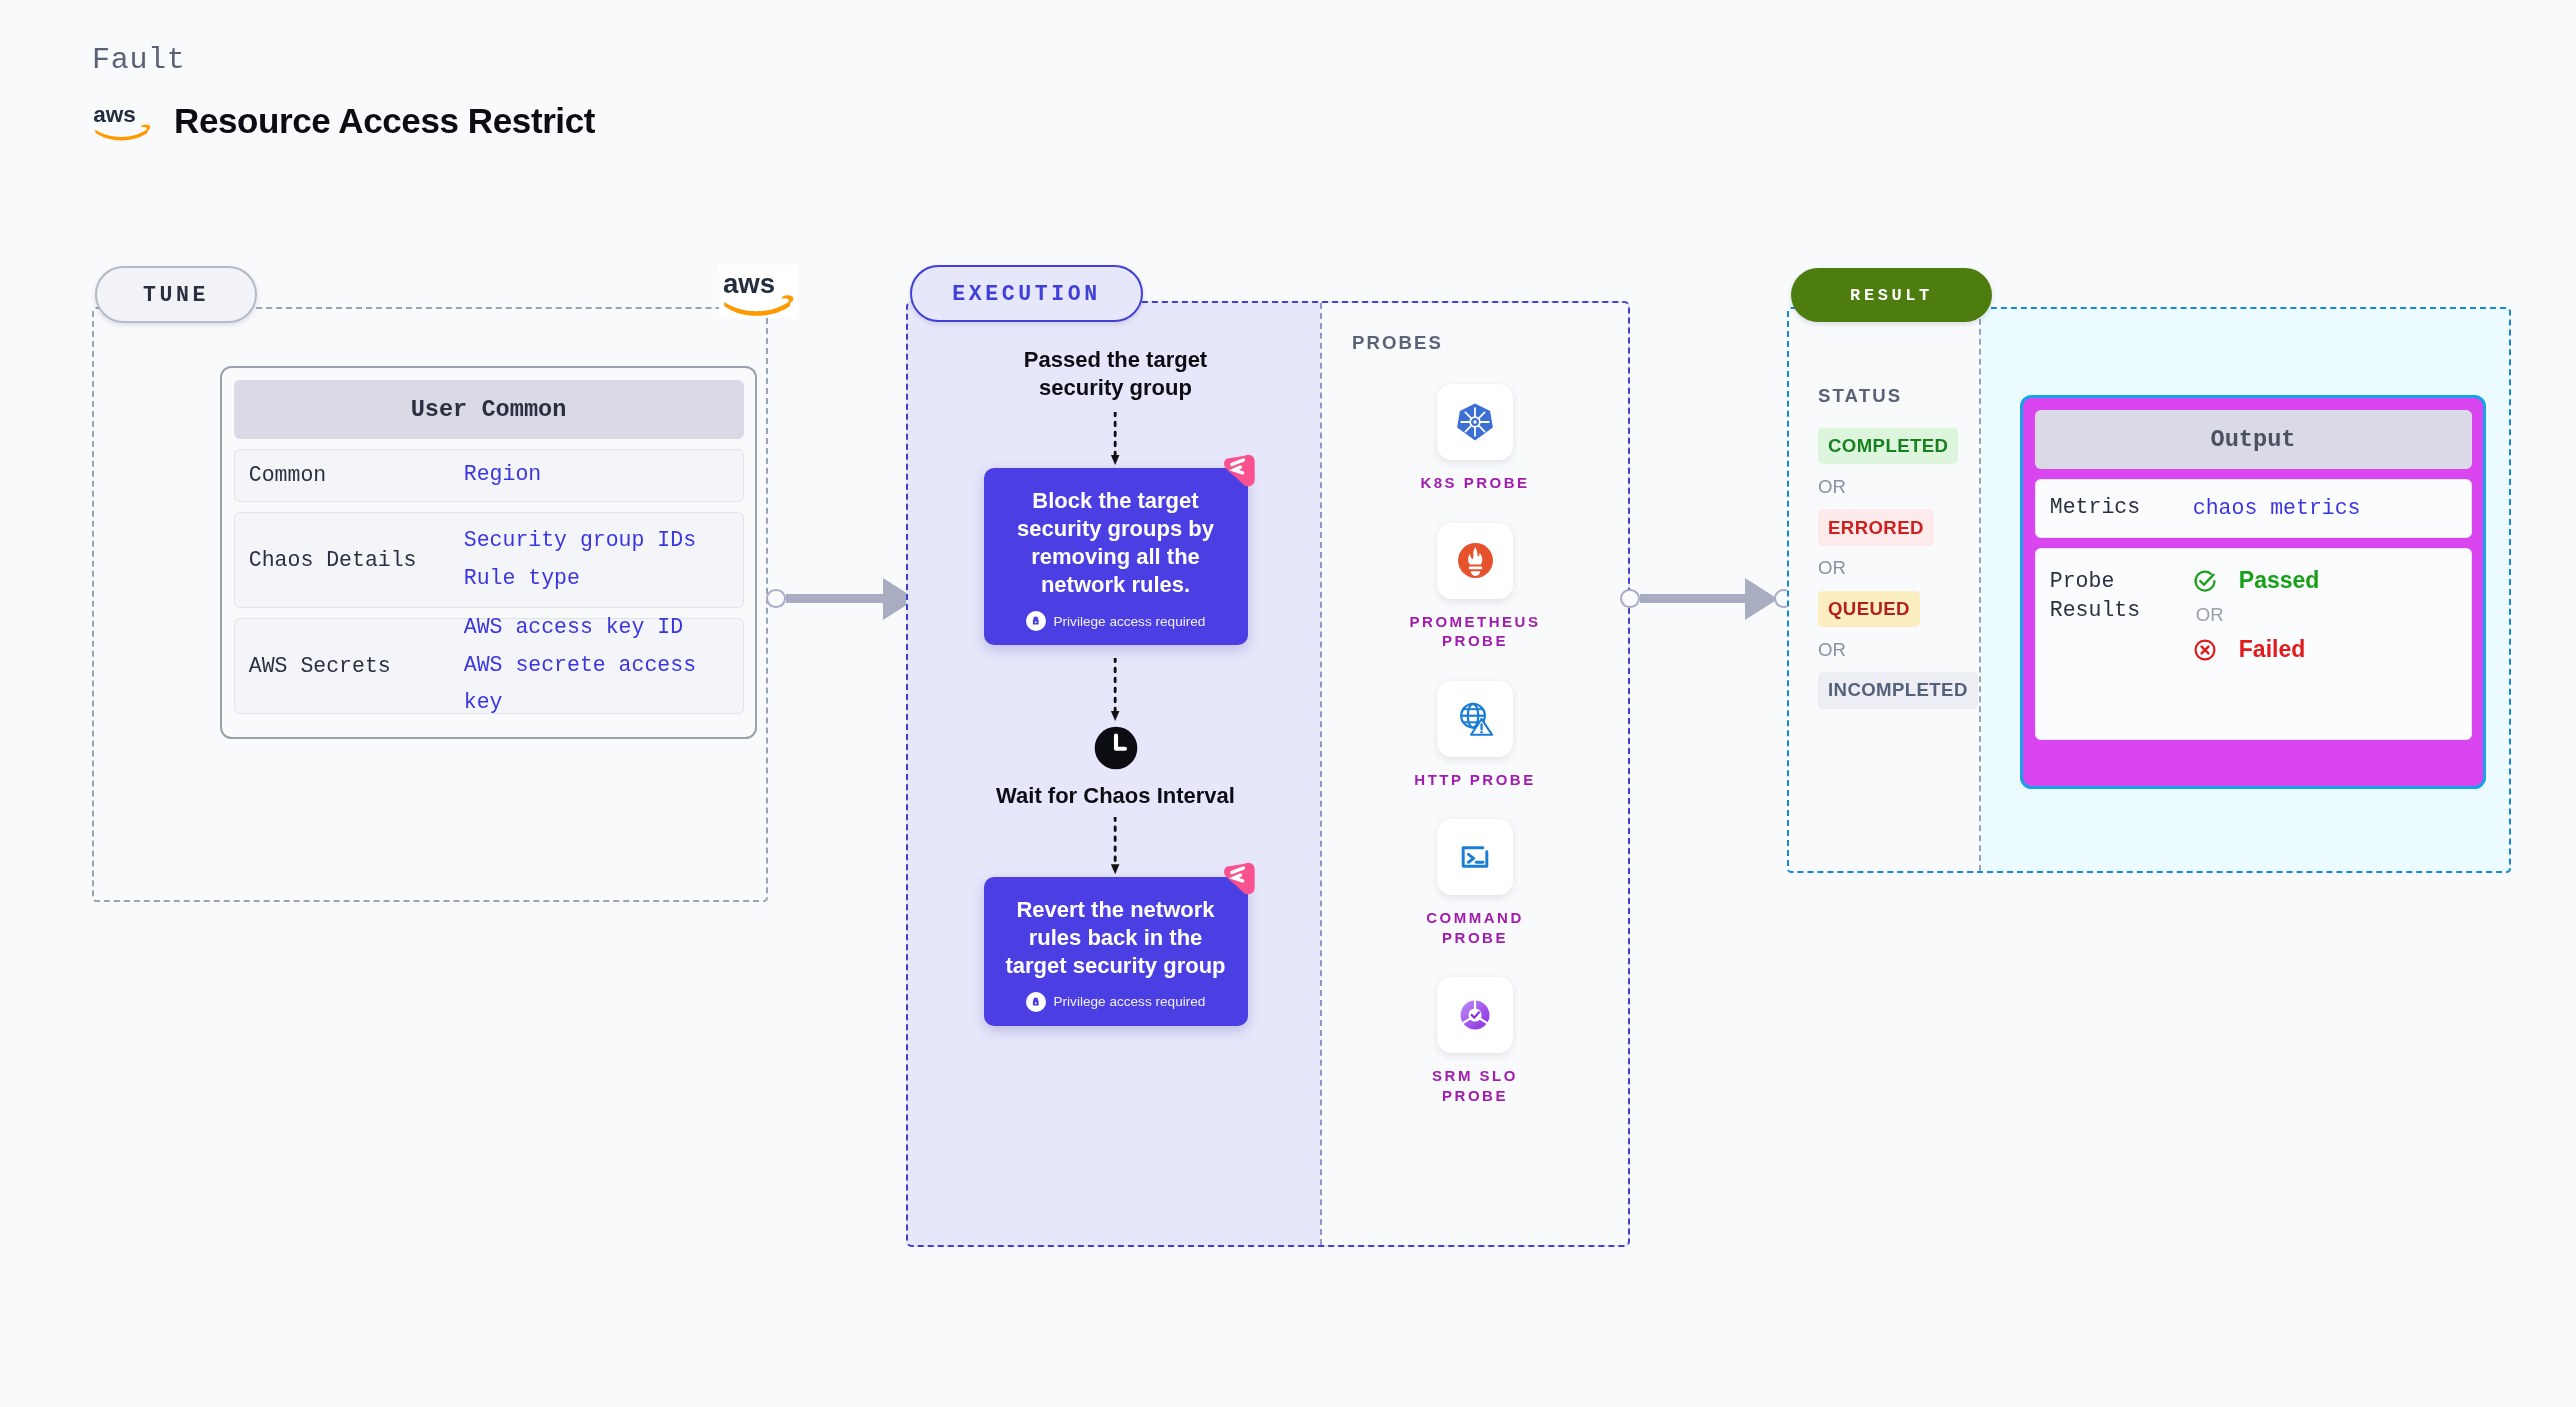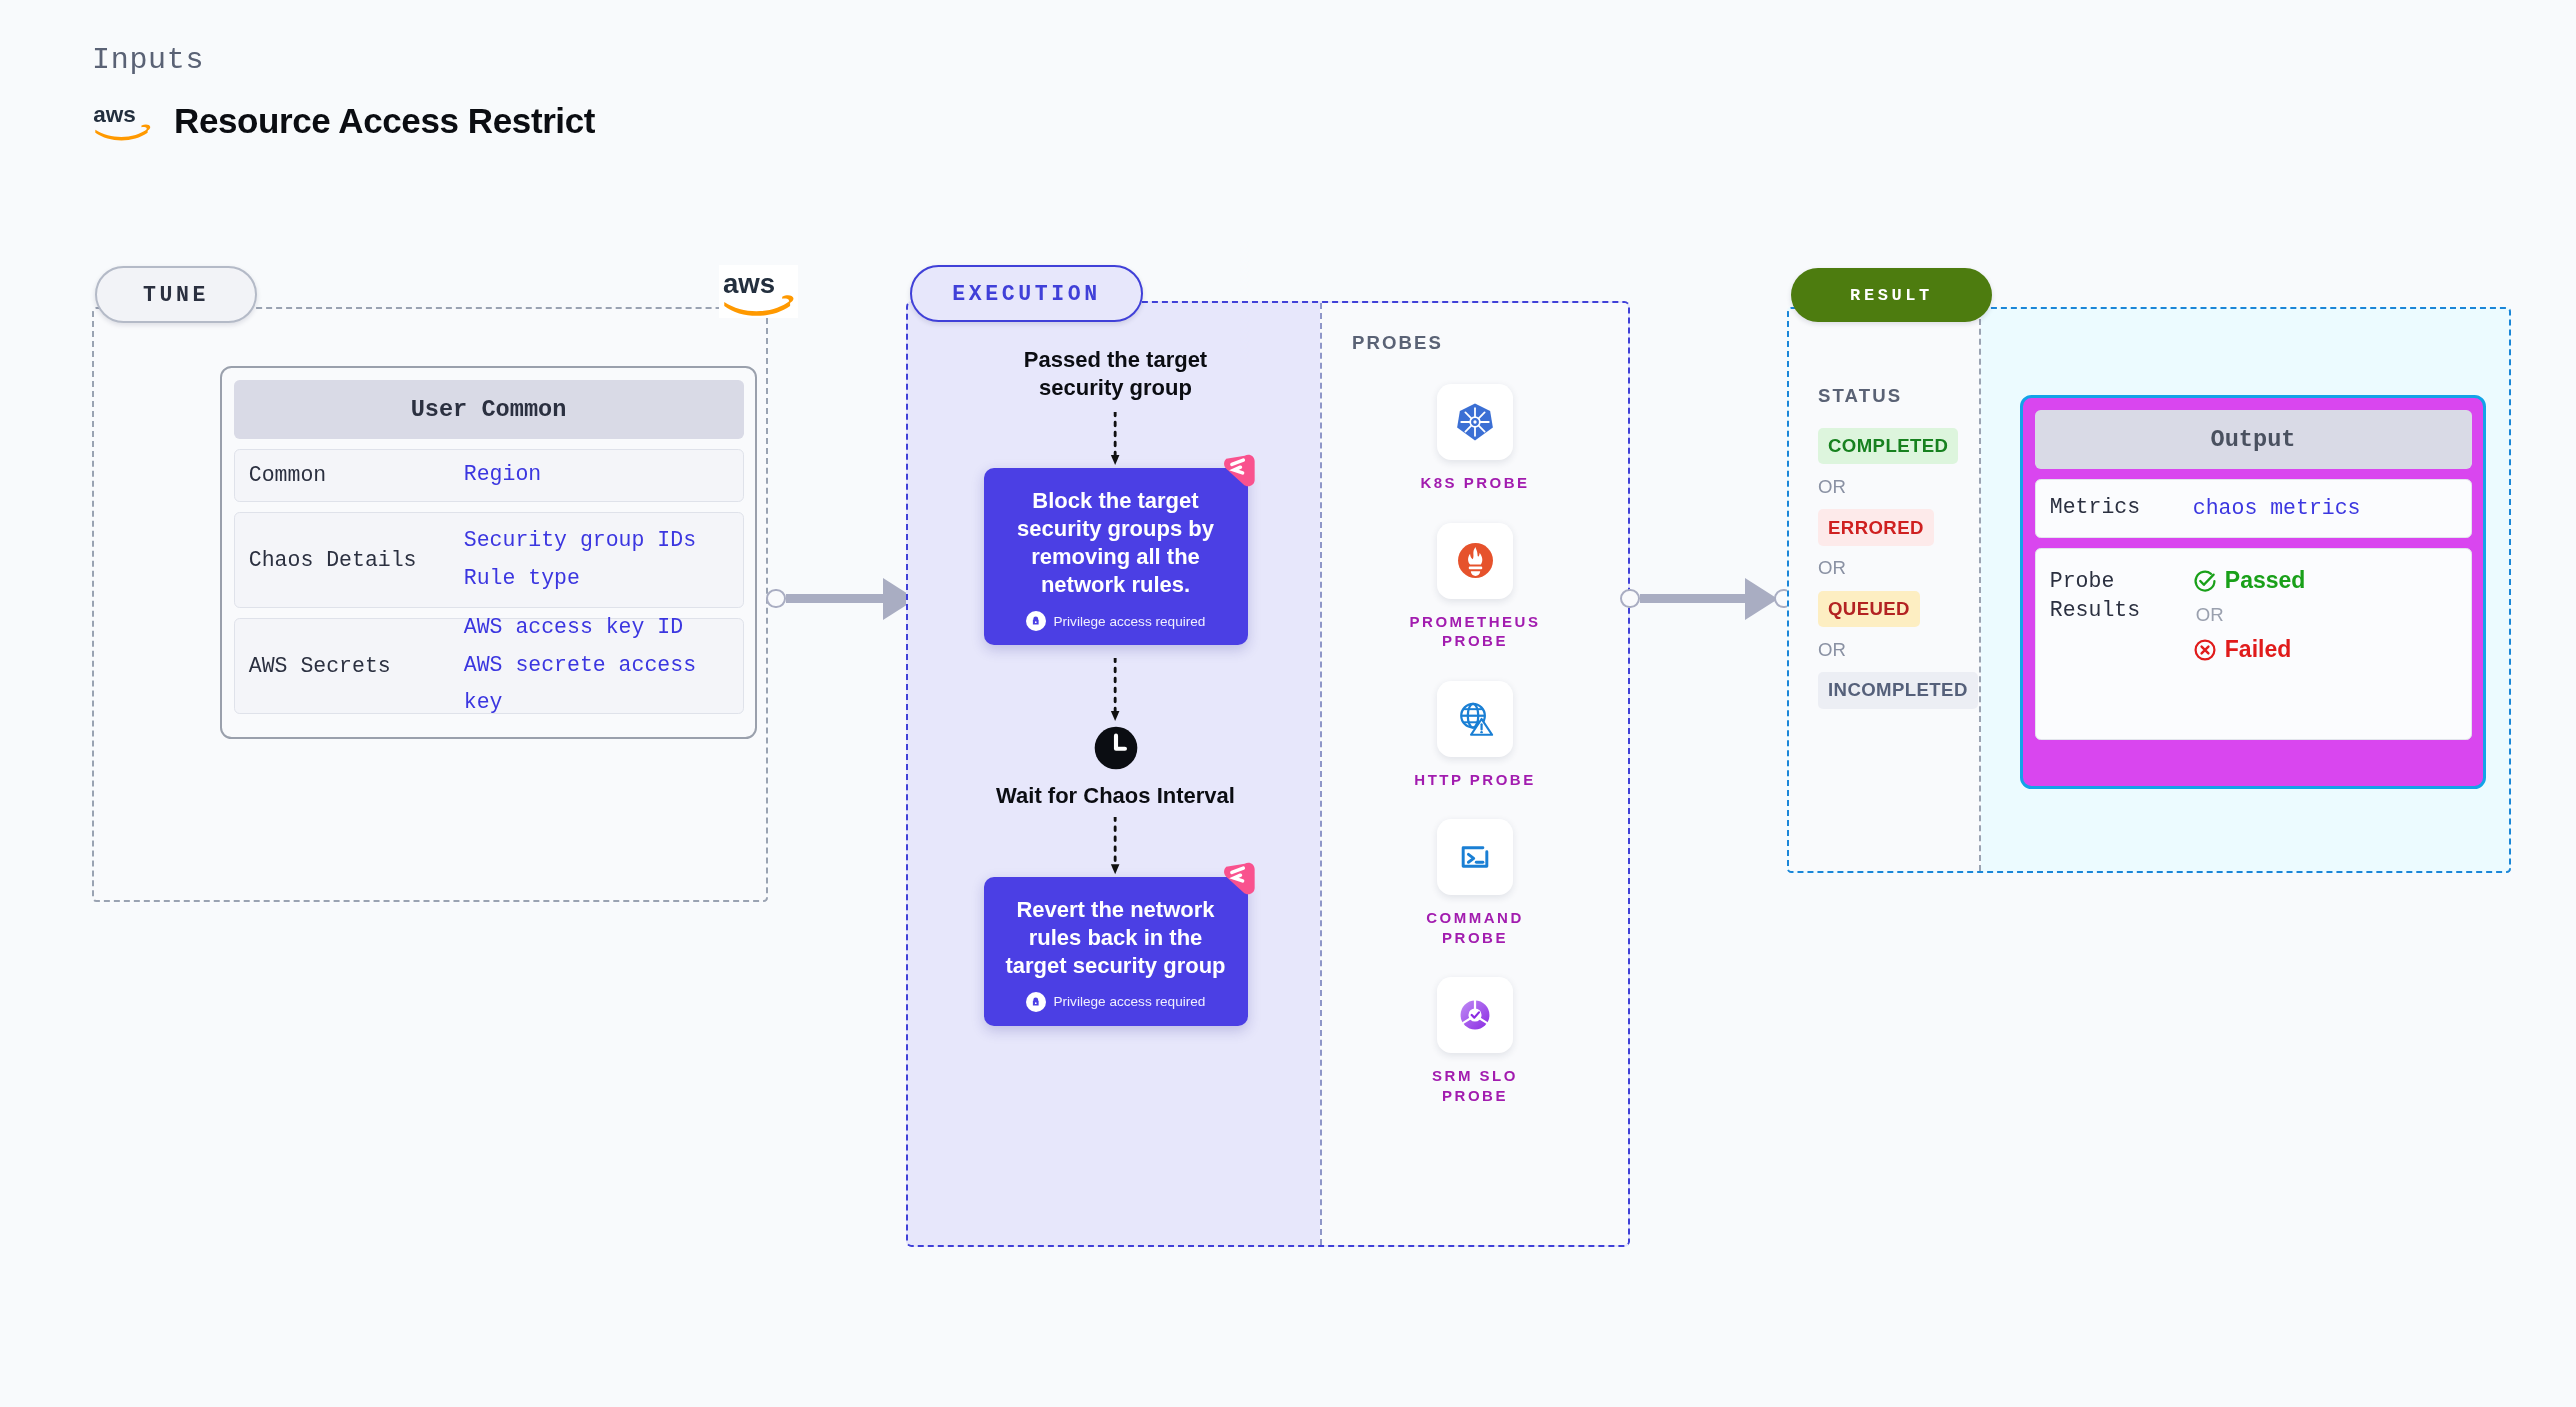--- a/index.html
+++ b/index.html
@@ -143,36 +143,36 @@
     background:#d9dae6;border-radius:5.7px;height:59px;
     display:flex;align-items:center;justify-content:center;
     font-family:"Liberation Mono",monospace;font-size:23.6px;color:#4a5160;font-weight:bold;
   }
   .out-row{
     margin-top:10px;background:#fbfcfe;border:1.4px solid #e2e5ec;border-radius:5.7px;
     display:flex;align-items:center;padding:11.5px 14.3px;box-sizing:border-box;
   }
   .out-row .rk{font-family:"Liberation Mono",monospace;font-size:21.5px;color:#2b3040;width:143px;flex:none;line-height:1.35;}
   .out-row .rv{font-family:"Liberation Mono",monospace;font-size:21.5px;color:#3b36e0;}
-  .res-line{display:flex;align-items:center;gap:8px;font-size:23px;font-weight:bold;}
+  .res-line{display:flex;align-items:center;gap:22px;font-size:23px;font-weight:bold;}
 
   
   .connector{position:absolute;height:43px;display:flex;align-items:center;}
   .conn-dot{width:15.8px;height:15.8px;border-radius:50%;border:2.9px solid #a9adc2;background:#f9fafc;flex:none;}
   .conn-line{height:9.3px;background:#a9adc2;flex:none;}
   .conn-head{
     width:0;height:0;border-top:21.5px solid transparent;border-bottom:21.5px solid transparent;
     border-left:33px solid #a9adc2;flex:none;margin-left:-1.4px;
   }
 </style>
 </head>
 <body>
 
 <div id="header">
-  <div id="fault-label">Inputs</div>
+  <div id="fault-label">Fault</div>
   <div id="title-row">
     <div id="aws-logo-title">
       <svg viewBox="0 0 120 78" width="62" height="40">
         <text x="2" y="40" font-family="Liberation Sans, sans-serif" font-size="44" font-weight="bold" fill="#232f3e">aws</text>
         <path d="M6 56 C 38 76, 82 74, 108 54 L108 62 C 80 82, 34 82, 6 62 Z" fill="#f90"></path>
         <path d="M96 48 C 104 44, 112 46, 113 50 C 114 54, 108 58, 104 60 C 110 52, 104 50, 96 51 Z" fill="#f90"></path>
       </svg>
     </div>
     <div id="fault-title">Resource Access Restrict</div>
   </div>

